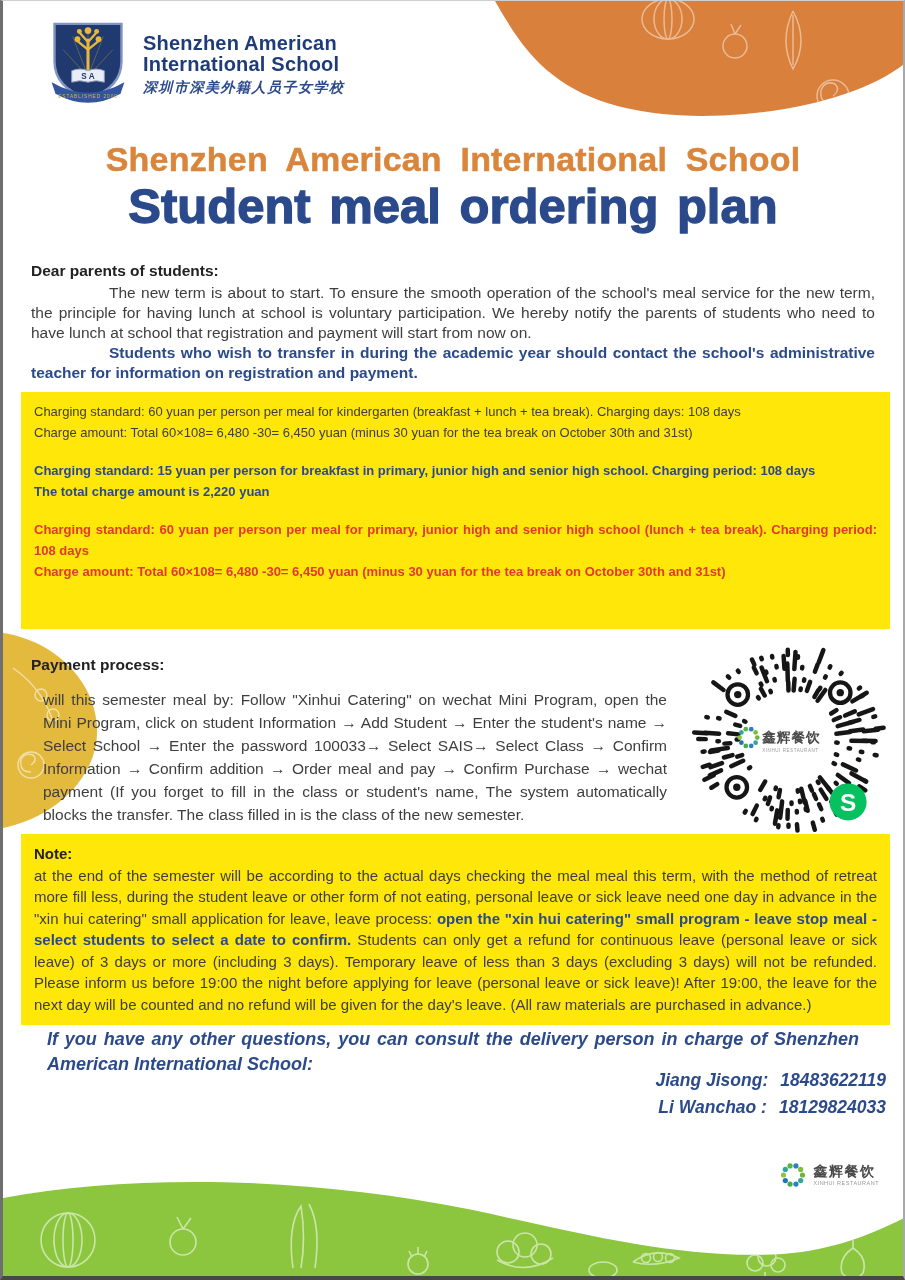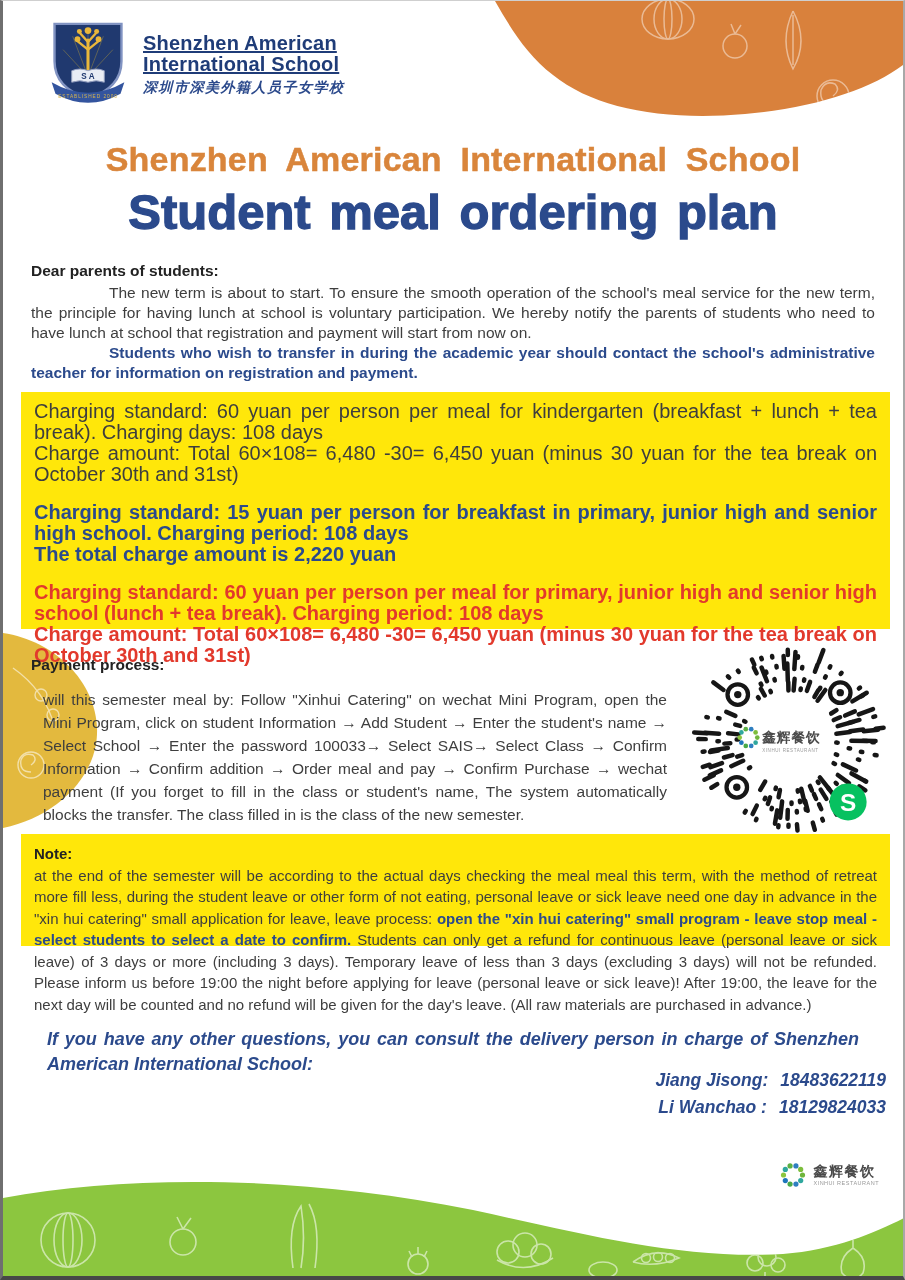--- a/index.html
+++ b/index.html
@@ -11,40 +11,40 @@
   }
   svg{display:block}
   .deco{position:absolute;}
   .orange-blob{top:0;right:0;width:420px;height:125px;}
   .gold-blob{left:0;top:632px;width:100px;height:195px;}
   .footer-wave{left:0;bottom:0;width:905px;height:108px;}
 
   .logo-row{position:absolute;left:44px;top:20px;display:flex;gap:14px;align-items:center;}
   .crest{width:82px;height:88px;}
   .logo-text{display:flex;flex-direction:column;}
-  .logo-text .l1,.logo-text .l2{font-size:20px;font-weight:bold;color:var(--logo-navy);line-height:1.06;letter-spacing:.2px;text-decoration:underline;}
+  .logo-text .l1,.logo-text .l2{font-size:20px;font-weight:bold;color:var(--logo-navy);line-height:1.06;letter-spacing:.2px;}
   .logo-text .l3{font-size:14px;font-weight:bold;color:#2C4A8C;margin-top:4px;letter-spacing:1.5px;font-style:italic;}
 
   .h1{position:absolute;top:130px;left:0;right:0;text-align:center;margin:9px;
       font-size:34px;font-weight:bold;color:var(--accent-orange);
       word-spacing:9px;letter-spacing:.2px;-webkit-text-stroke:.5px var(--accent-orange);}
-  .h2{position:absolute;top:171px;left:0;right:0;text-align:center;margin:12px;
+  .h2{position:absolute;top:171px;left:0;right:0;text-align:center;margin:6px;
       font-size:49px;font-weight:bold;color:var(--navy);
       word-spacing:5px;-webkit-text-stroke:1.3px var(--navy);}
 
   .intro{position:absolute;top:252px;left:28px;right:28px;font-size:15.5px;line-height:20px;
          color:var(--text);text-align:justify;}
   .intro .salutation{font-weight:bold;color:#222;margin:8px 0 2px 0;font-size:15.5px;}
   .intro p{margin:0;text-indent:78px;}
   .intro p.transfer{color:var(--navy);font-weight:bold;}
 
   .ybox{position:absolute;left:18px;width:869px;box-sizing:border-box;background:var(--yellow);
-        padding:9px 13px;font-size:20px;line-height:21px;text-align:justify;}
+        padding:9px 13px;font-size:13px;line-height:21px;text-align:justify;}
   .box1{top:391px;height:237px;}
-  .box2{top:833px;height:112px;font-size:15px;line-height:21.5px;}
+  .box2{top:833px;height:191px;font-size:15px;line-height:21.5px;}
   .ybox p,.ybox h3{margin:0;}
   .ybox h3{font-size:15px;color:#222;}
   .gap{height:17px;}
   .gray{color:var(--text);}
   .blue-bold{color:var(--navy);font-weight:bold;}
   .red-bold{color:var(--red);font-weight:bold;}
 
   .payment{position:absolute;left:28px;top:652px;width:648px;font-size:15.5px;line-height:23px;
            color:var(--text);text-align:justify;}
   .payment h3{margin:0 0 1px 0;font-size:15.5px;color:#222;}

